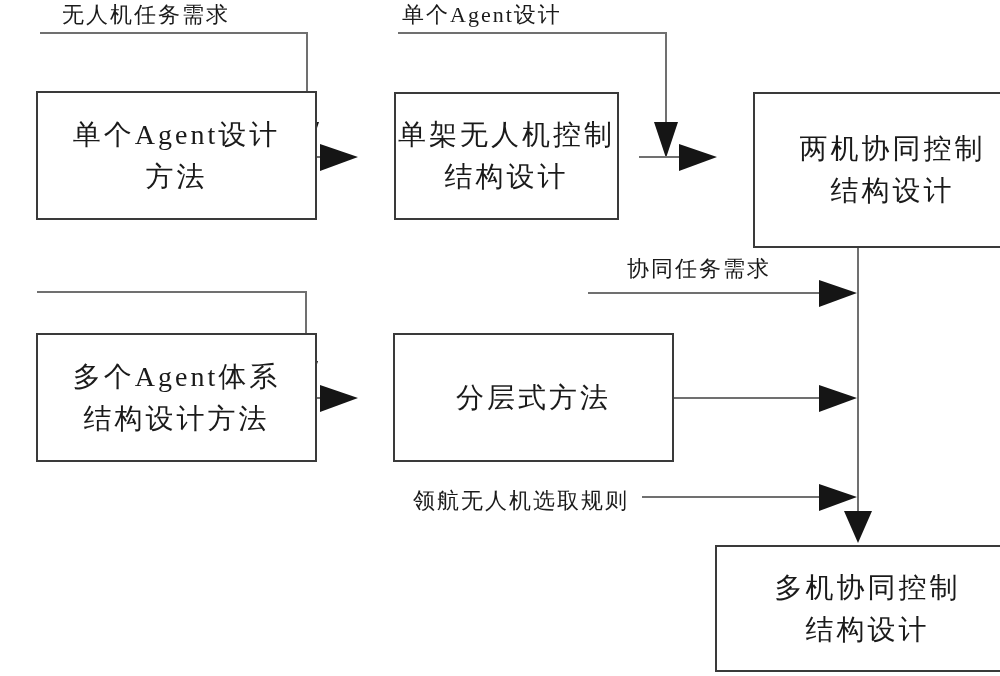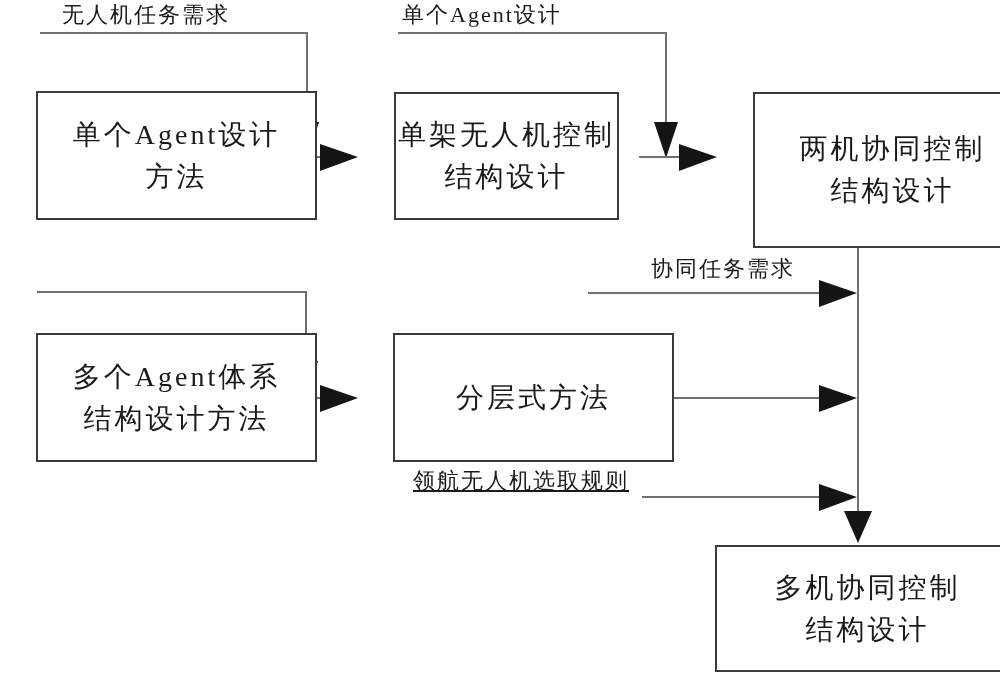--- a/index.html
+++ b/index.html
@@ -48,22 +48,22 @@
   #node-single-agent   { left: 1px;   top: 91px;  width: 281px; height: 129px; }
   #node-single-uav     { left: 359px; top: 92px;  width: 225px; height: 128px; }
   #node-two-uav        { left: 718px; top: 92px;  width: 279px; height: 156px; }
   #node-multi-agent    { left: 1px;   top: 333px; width: 281px; height: 129px; }
   #node-hierarchical   { left: 358px; top: 333px; width: 281px; height: 129px; }
   #node-multi-uav      { left: 680px; top: 545px; width: 305px; height: 127px; }
 
   #label-uav-task        { left: 62px;  top: 2px; text-align: right;   }
   #label-two-uav-idea    { left: 402px; top: 2px;   }
   #label-controller      { left: 67px;  top: 256px; }
-  #label-coop-task       { left: 627px; top: 256px; margin-left: 24px; }
-  #label-leader-rule     { left: 413px; top: 468px; text-decoration: underline; }
+  #label-coop-task       { left: 627px; top: 256px; }
+  #label-leader-rule     { left: 413px; top: 488px; }
 
   .connector { stroke: #707070; stroke-width: 2; fill: none; }
   .arrowhead { fill: #151515; stroke: none; }
 </style>
 </head>
 <body>
 
 <div id="canvas">
 
   <svg id="connectors" viewBox="0 0 1000 676" xmlns="http://www.w3.org/2000/svg">

